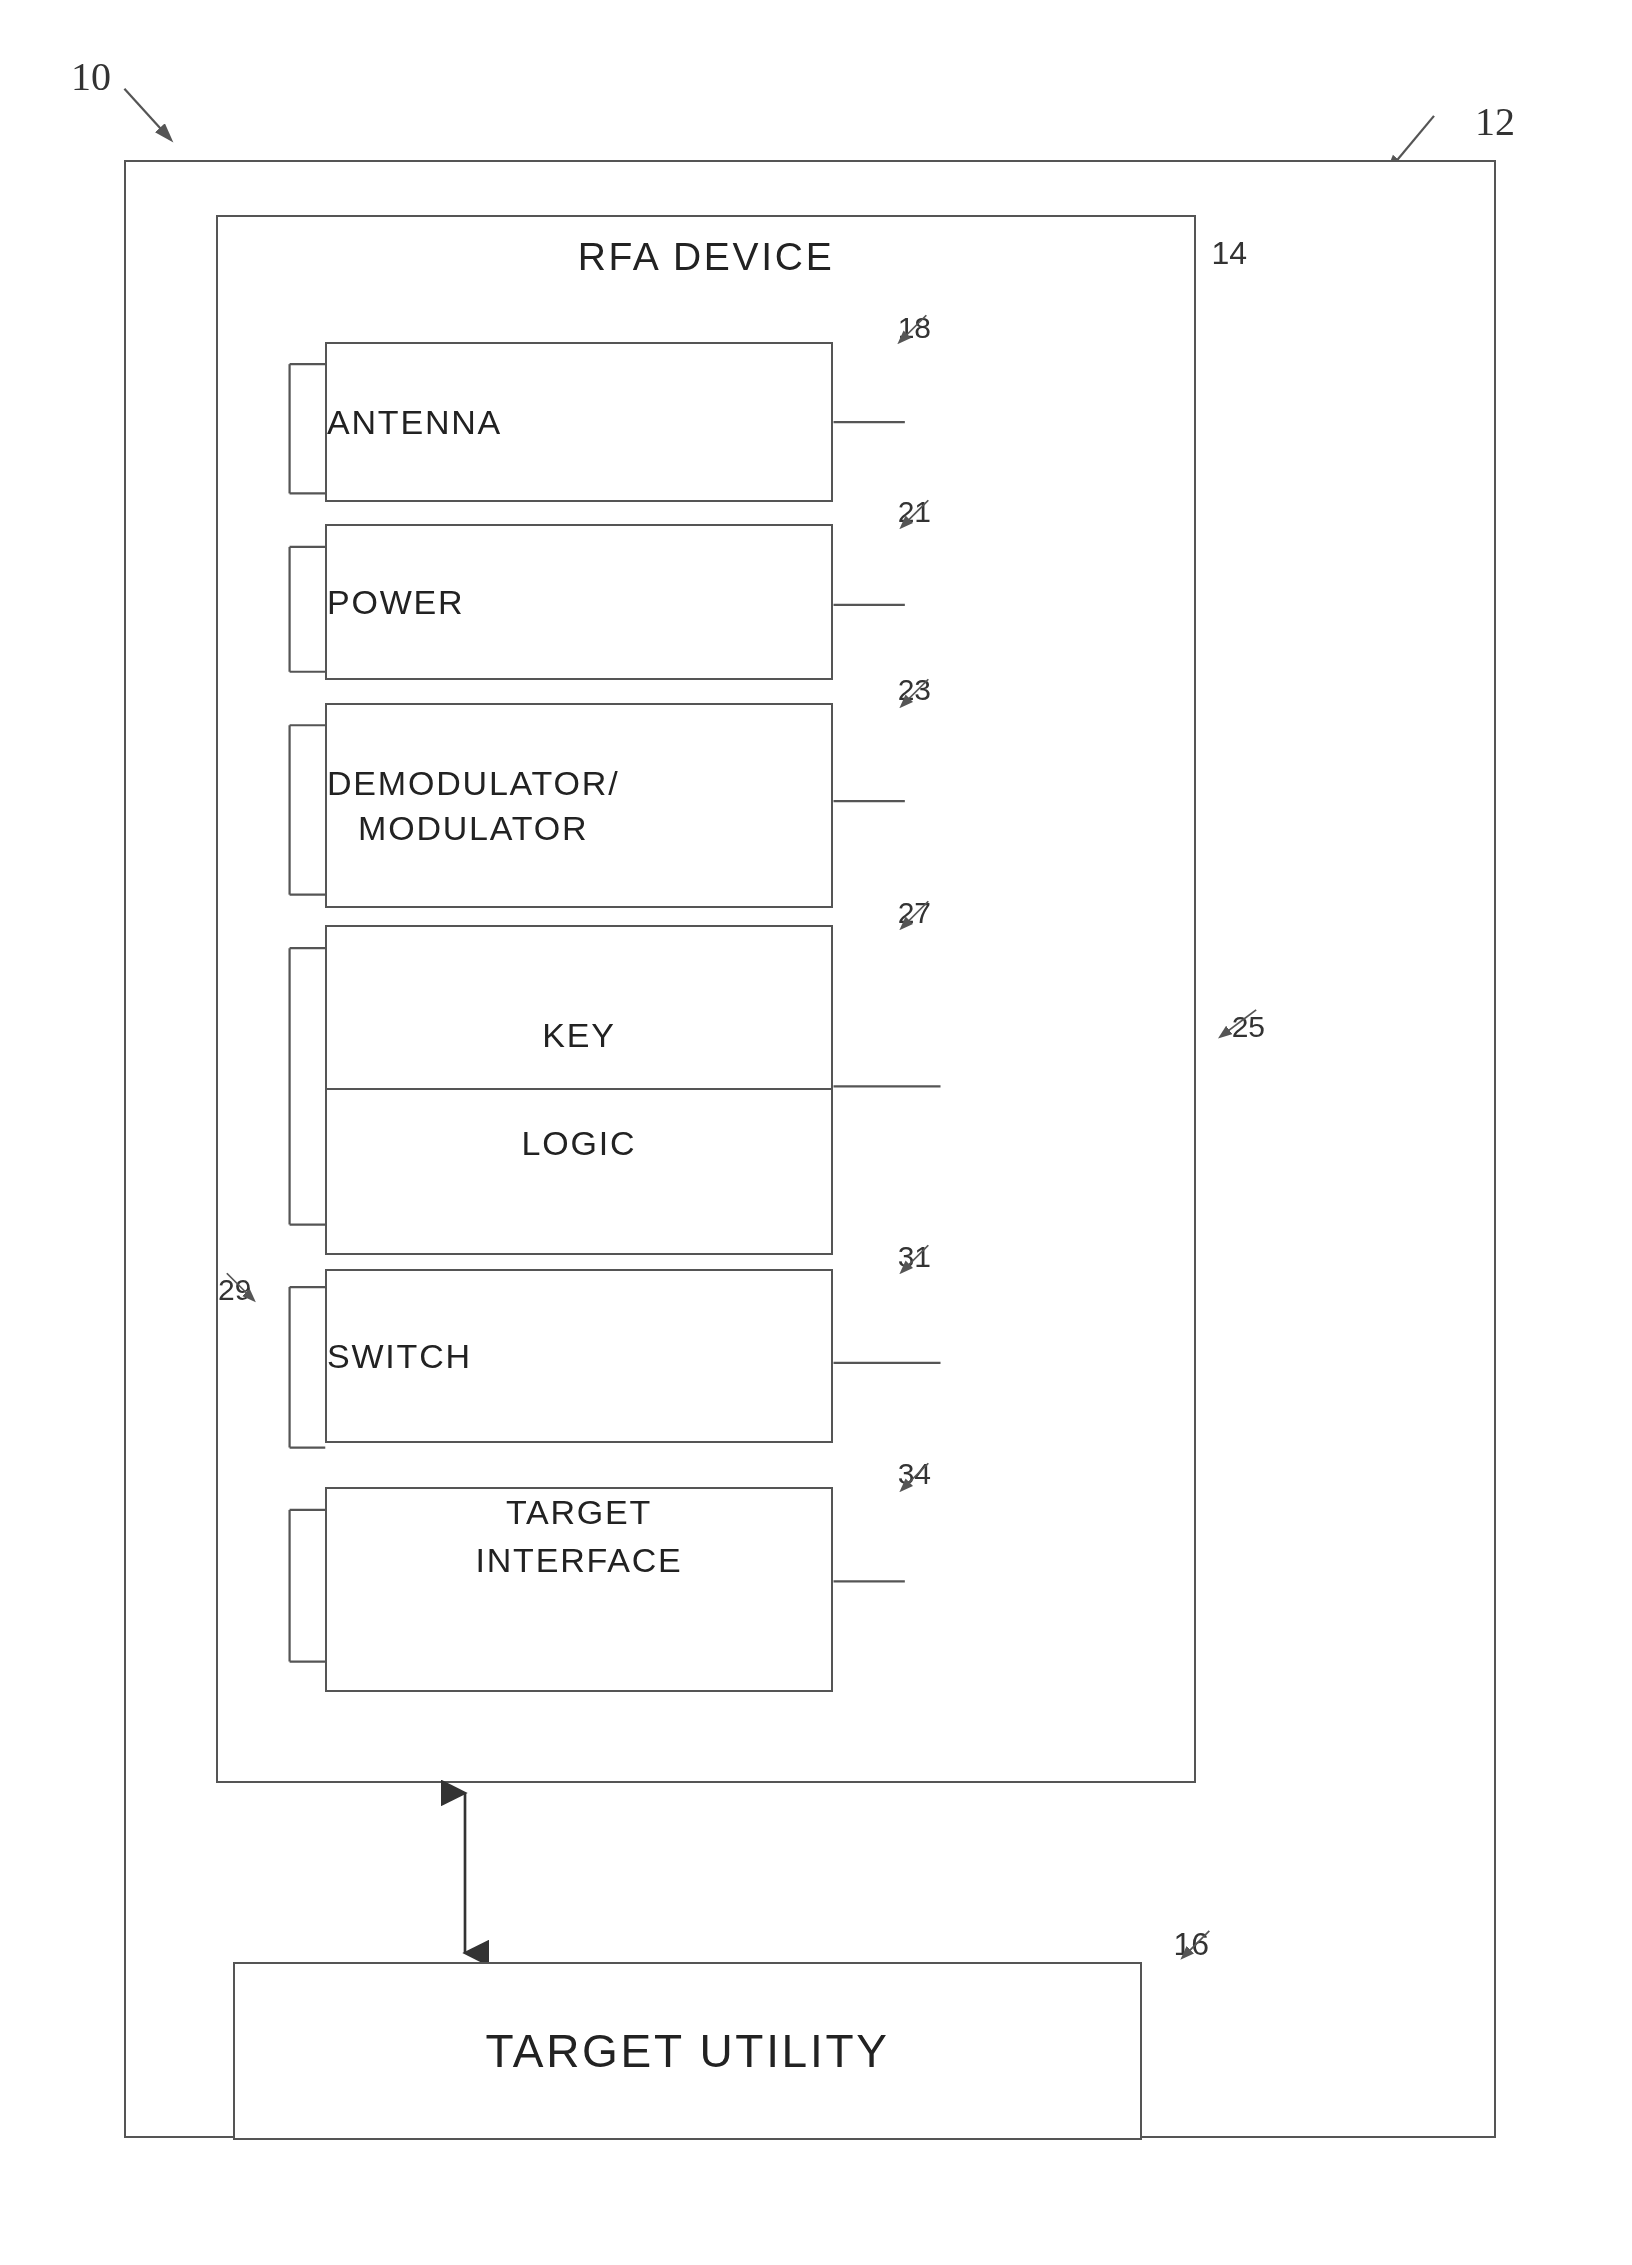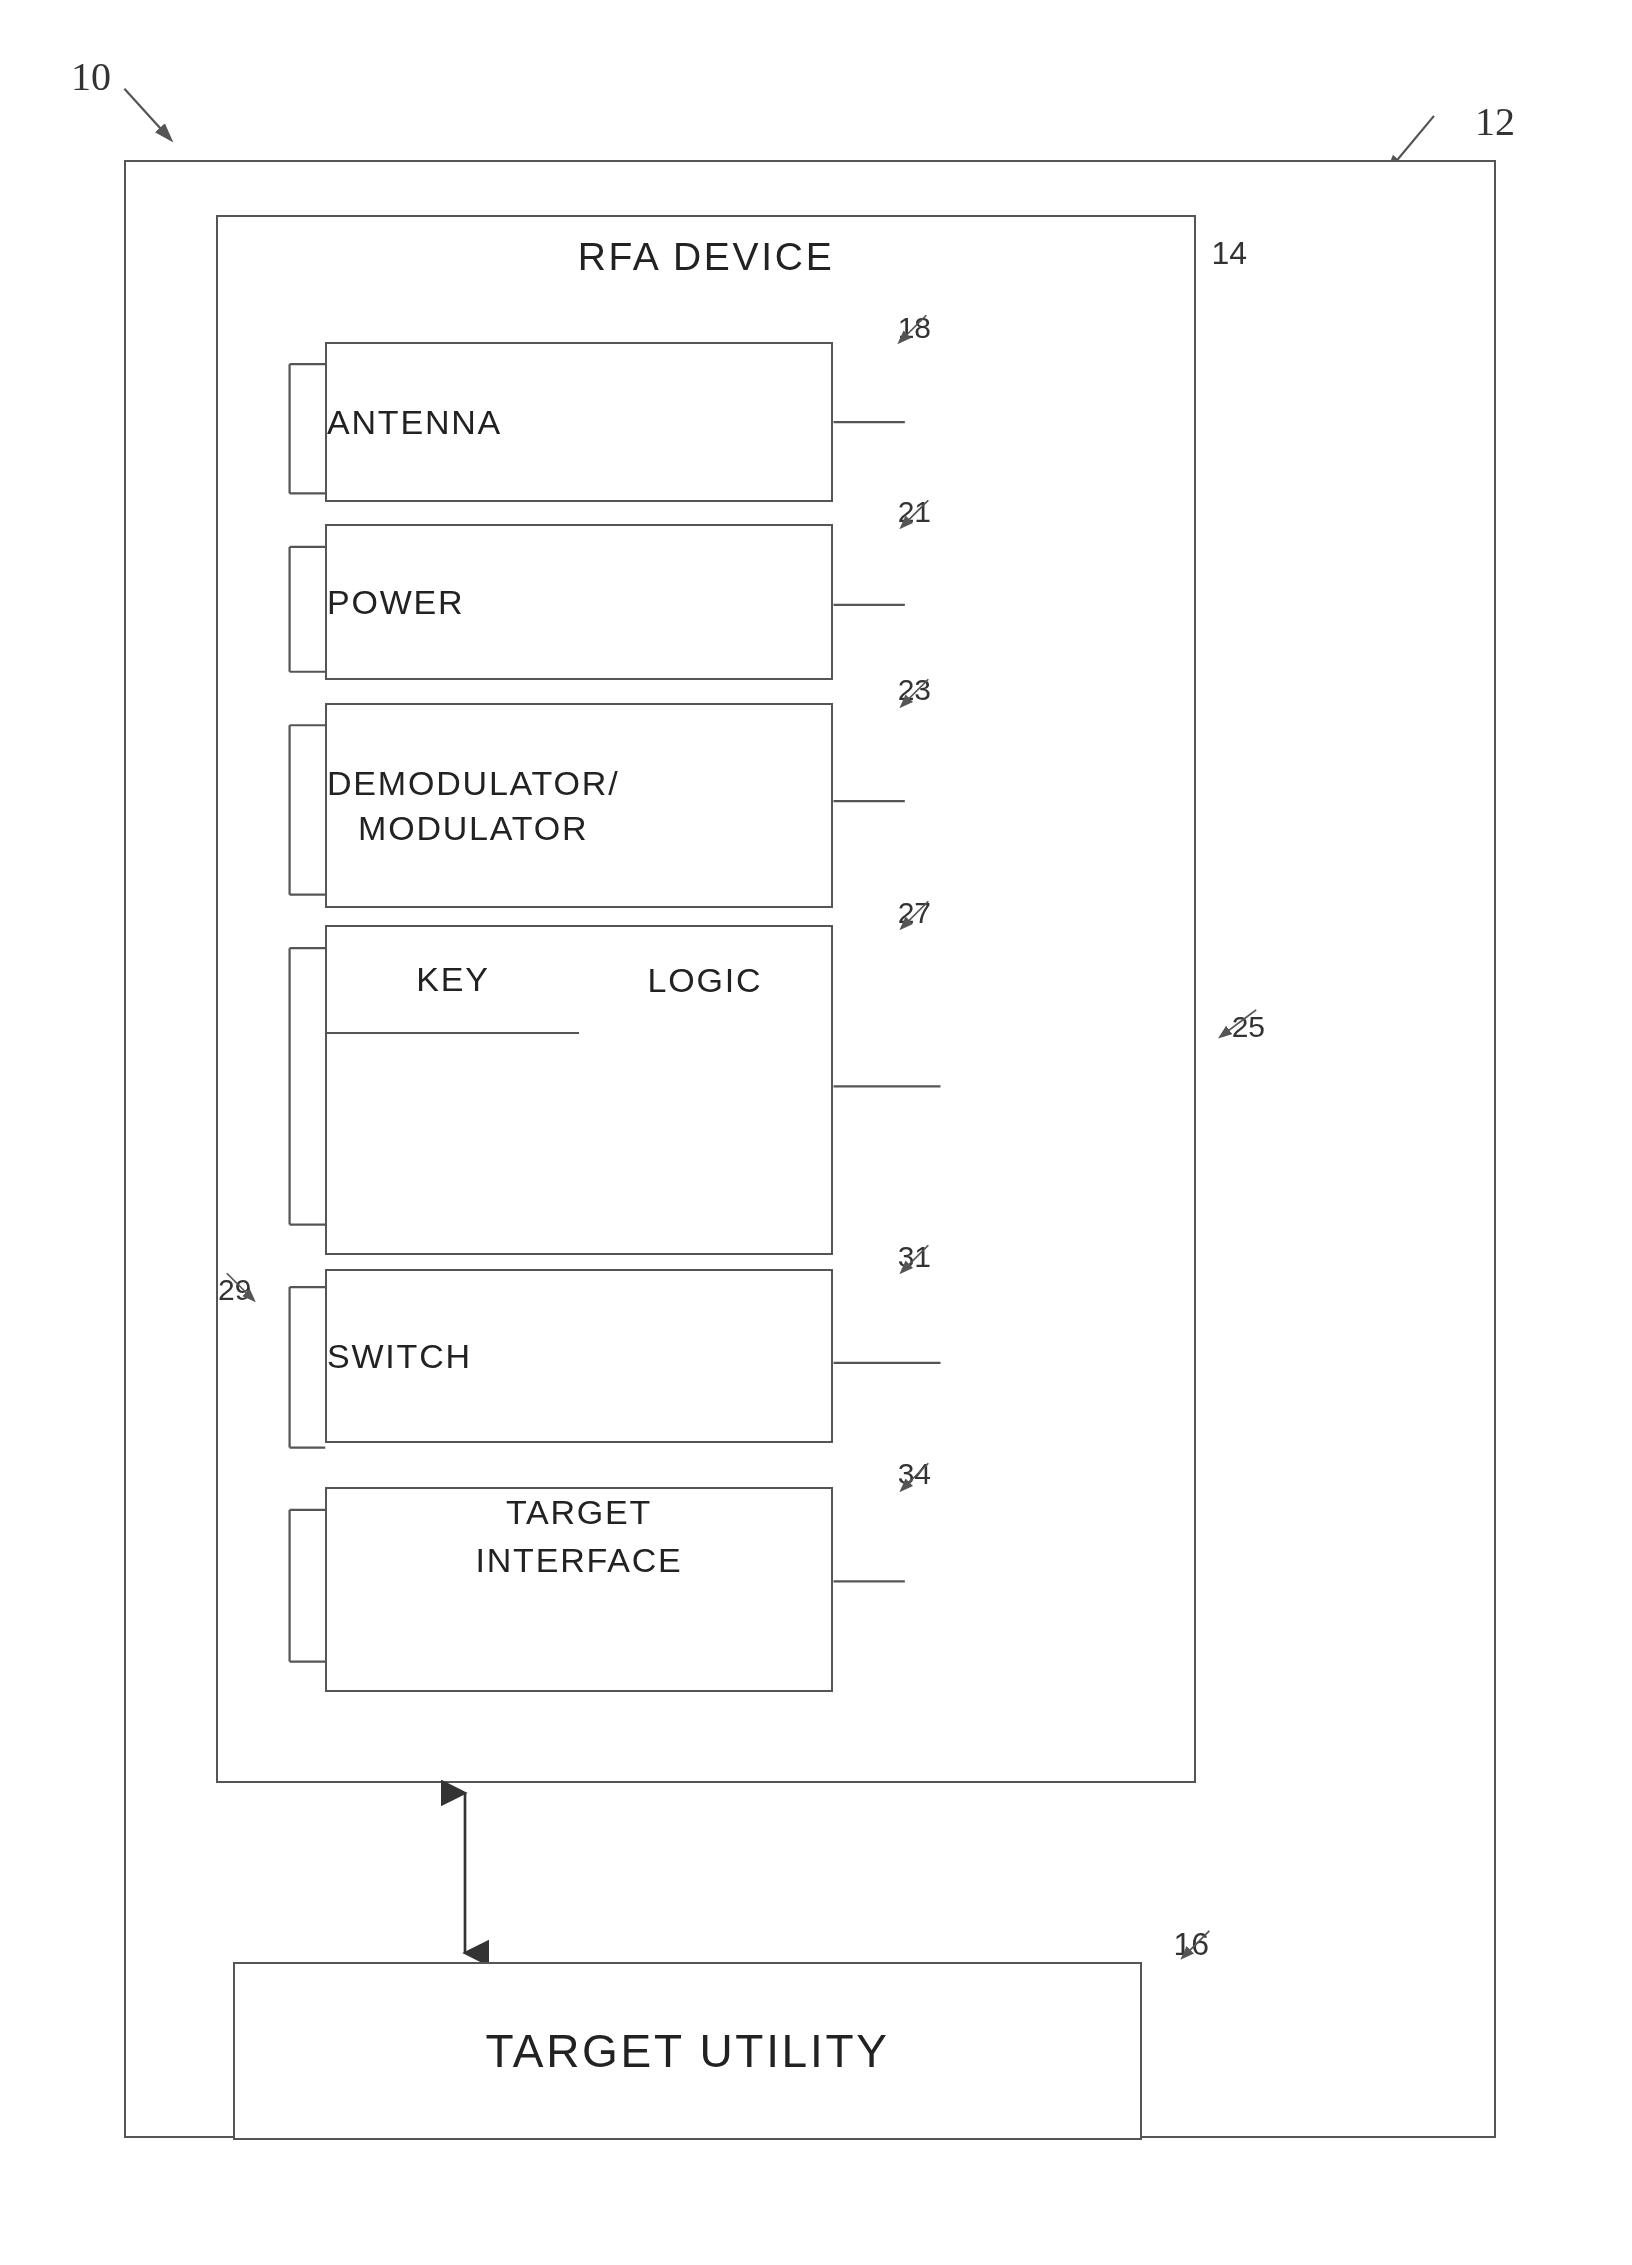--- a/index.html
+++ b/index.html
@@ -207,21 +207,21 @@
       <span style="position:absolute;top:456px;right:263px;font-size:30px;color:#333;">23</span>
       <svg style="position:absolute;top:453px;right:248px;width:53px;height:45px;overflow:visible;" viewBox="0 0 60 50" width="53" height="45">
         <defs>
             <marker id="a23" markerWidth="8" markerHeight="8" refX="6" refY="3" orient="auto">
               <path d="M0,0 L0,6 L8,3 z" fill="#555"></path>
             </marker>
           </defs>
         <line x1="40" y1="10" x2="10" y2="40" stroke="#555" stroke-width="2" marker-end="url(#a23)"></line>
       </svg>
 
-      <div class="block" style="top:708px;left:107px;width:508px;height:330px;flex-direction:row;gap:0;border:2.7px solid #555;justify-content:center;align-items:flex-start;padding:0;">
+      <div class="block" style="top:708px;left:107px;width:508px;height:330px;flex-direction:column;gap:0;border:2.7px solid #555;justify-content:center;align-items:flex-start;padding:0;">
 
         <div style="width:100%;border-bottom:2.7px solid #555;display:flex;align-items:center;justify-content:center;height:107px;font-size:34px;letter-spacing:1.8px;">
           <span>KEY</span>
         </div>
 
         <div style="width:100%;display:flex;align-items:center;justify-content:center;height:107px;font-size:34px;letter-spacing:1.8px;border-radius:10px;">
           <span>LOGIC</span>
         </div>
 
       </div>

